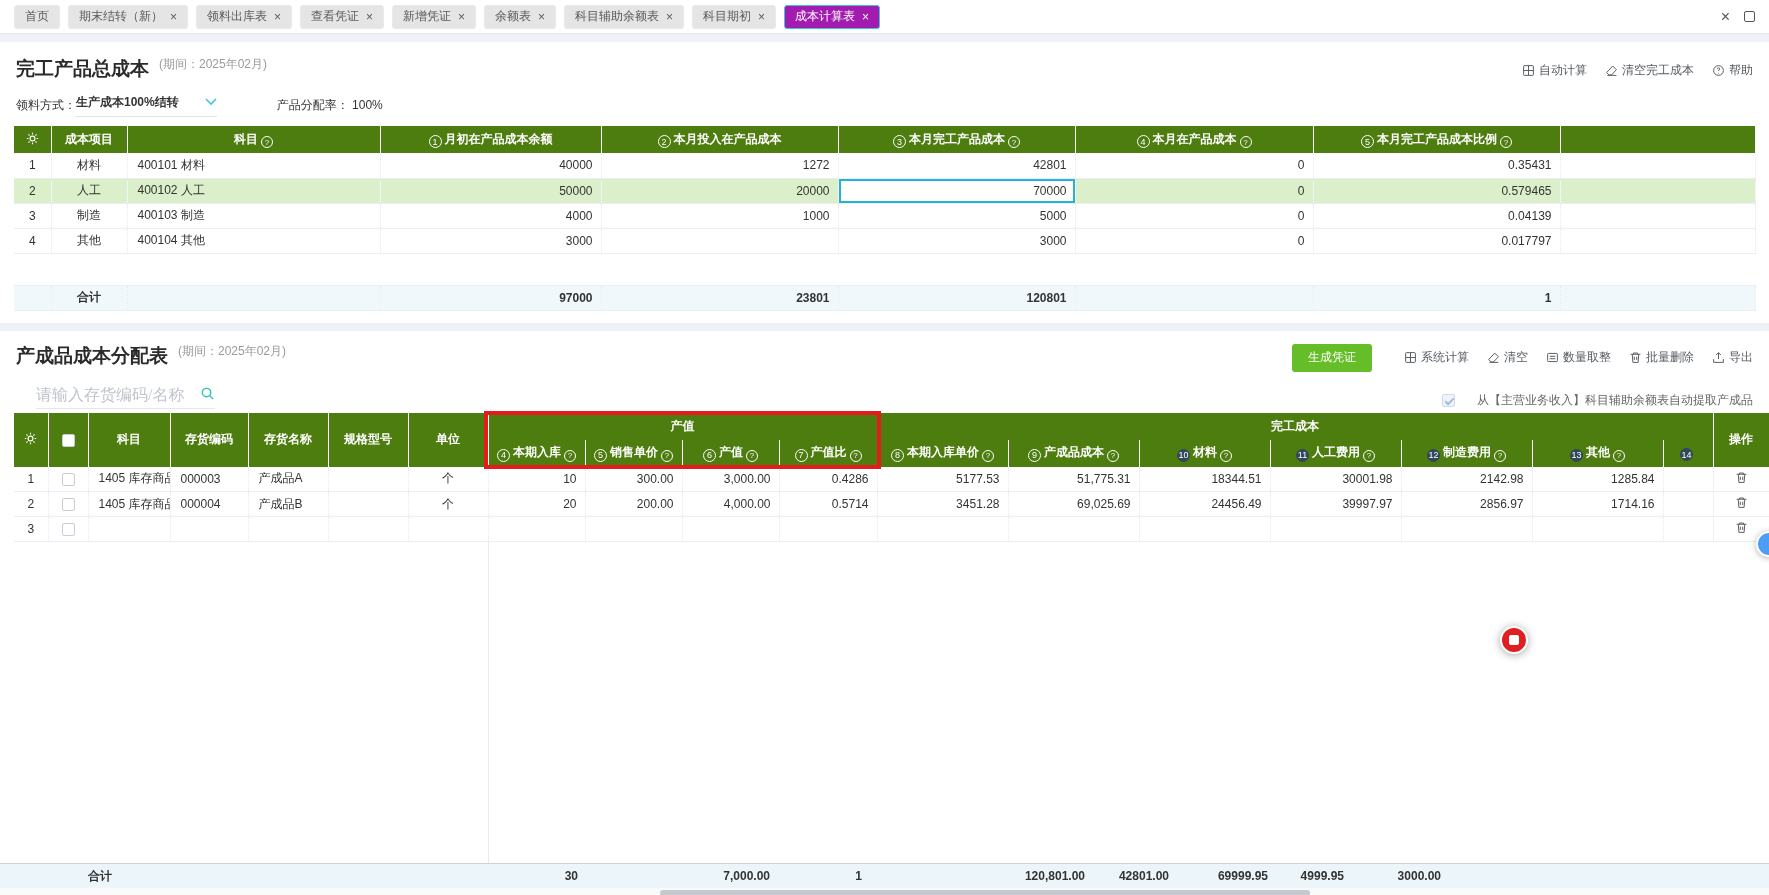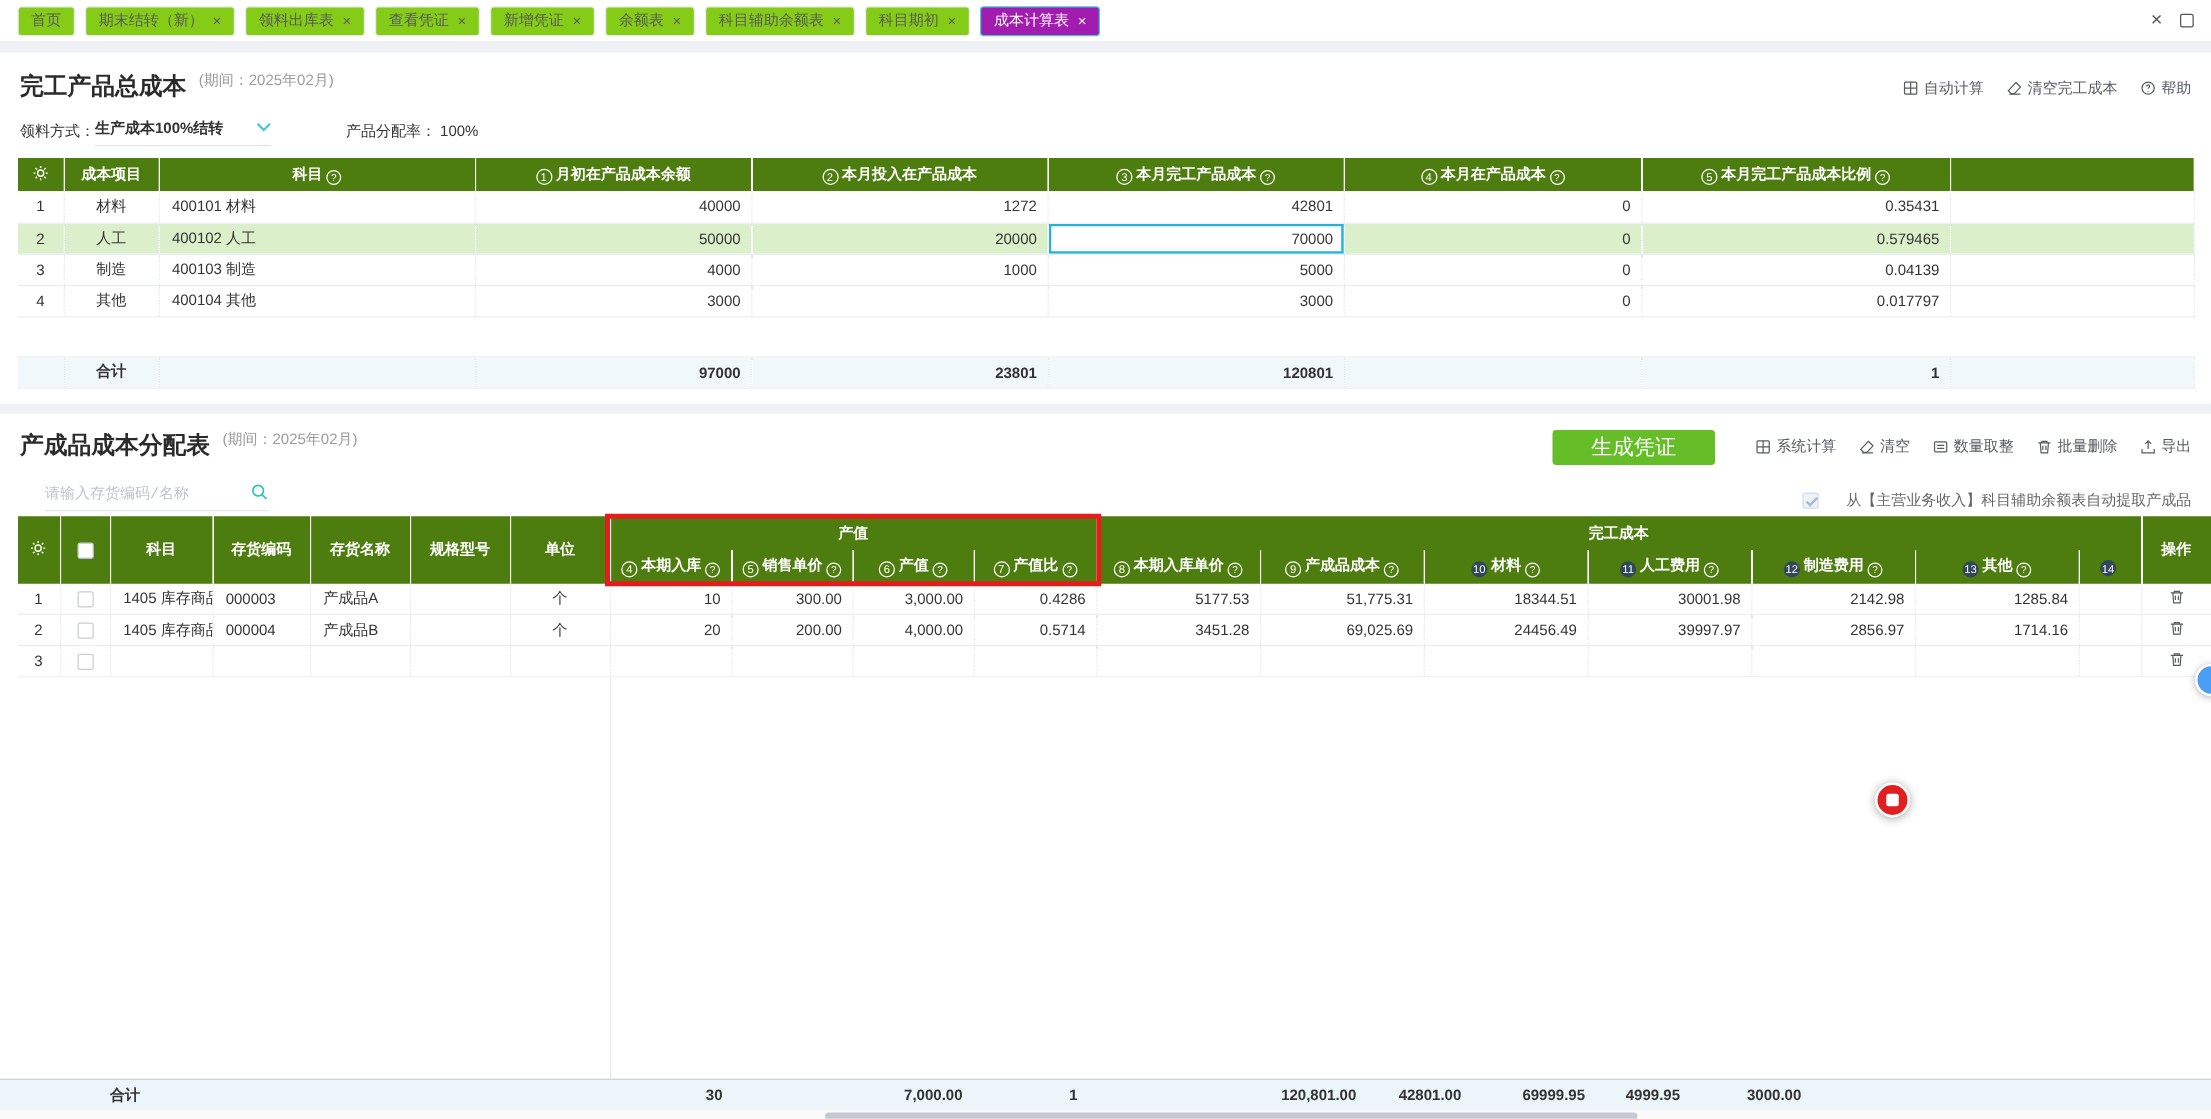--- a/index.html
+++ b/index.html
@@ -1,36 +1,36 @@
 <!DOCTYPE html>
 <html><head>
 <meta charset="utf-8">
 <style>
 * { box-sizing: border-box; margin: 0; padding: 0; }
 html,body { width:1769px; height:895px; overflow:hidden; }
 body { background:#eef1f5; font-family:"Liberation Sans","DejaVu Sans",sans-serif; font-size:12px; color:#333; position:relative; }
 
 
 .tabbar { height:34px; background:#fff; border-bottom:1px solid #e7e7e7; display:flex; align-items:center; padding:0 14px; gap:8px; }
-.tab { height:24px; display:inline-flex; align-items:center; gap:7px; padding:0 10px; background:#84cc16; border:1px solid #e9e9eb; border-radius:3px; color:#5a5a5a; cursor:pointer; white-space:nowrap; }
+.tab { height:24px; display:inline-flex; align-items:center; gap:7px; padding:0 10px; background:#e5e5e5; border:1px solid #e9e9eb; border-radius:3px; color:#5a5a5a; cursor:pointer; white-space:nowrap; }
 .tab .x { font-size:12px; line-height:1; }
 .tab.active { background:#a21caf; border-color:#3fc6db; color:#fff; }
 .win-actions { margin-left:auto; display:flex; align-items:center; gap:14px; color:#555; }
 .win-close { font-size:16px; cursor:pointer; }
 .win-full { width:11px; height:11px; border:1.5px solid #555; border-radius:2px; cursor:pointer; }
 
 
 .panel { background:#fff; margin-top:8px; position:relative; }
 .p-head { display:flex; padding:14px 16px 0 16px; height:42px; }
 .sec-title { font-size:19px; font-weight:bold; color:#2b2b2b; }
 .period { font-size:12px; color:#9b9b9b; margin-left:10px; }
 .toolbar { margin-left:auto; display:flex; align-items:center; gap:18px; color:#565b61; }
 .tool { display:inline-flex; align-items:center; gap:4px; cursor:pointer; }
 .tool svg { display:block; }
-.btn-green { background:#65bd28; color:#fff; border:none; border-radius:3px; height:28px; padding:0 31px; font-size:17px; cursor:pointer; margin-right:14px; font-family:inherit; }
+.btn-green { background:#65bd28; color:#fff; border:none; border-radius:3px; height:28px; padding:0 16px; font-size:12px; cursor:pointer; margin-right:14px; font-family:inherit; }
 
 .filter-row { display:flex; align-items:center; padding:10px 16px 2px 16px; height:34px; }
 .dd { display:inline-flex; align-items:center; gap:26px; border-bottom:1px solid #e0e5ea; padding-bottom:5px; cursor:pointer; }
 .dd-val { font-weight:bold; color:#333; }
 .alloc { margin-left:60px; }
 
 
 table { border-collapse:collapse; table-layout:fixed; }
 .t1 { width:1741px; margin:8px 14px 0 14px; }
 .t2 { width:1755px; margin:4px 0 0 14px; }
@@ -48,21 +48,21 @@
 .helpc { display:inline-flex; width:12px; height:12px; border:1px solid #fff; border-radius:50%; font-size:8px; align-items:center; justify-content:center; margin-left:3px; vertical-align:-2px; font-weight:normal; flex:none; }
 .cb { display:inline-block; width:13px; height:13px; border:1px solid #c9ced6; border-radius:2px; background:#fff; vertical-align:middle; cursor:pointer; }
 .cb.dis { background:#eef3fa; border-color:#d4dbe4; position:relative; cursor:default; }
 .cb.dis::after { content:""; position:absolute; left:2px; top:3px; width:7px; height:3px; border-left:2px solid #a6bcd6; border-bottom:2px solid #a6bcd6; transform:rotate(-45deg); }
 .op-td { text-align:center; border-left:1px solid #eef0f4; }
 .trash { cursor:pointer; display:inline-block; }
 
 
 .p2-row2 { display:flex; align-items:flex-end; padding:2px 16px 0 36px; height:36px; }
 .search-wrap { display:flex; align-items:center; gap:14px; border-bottom:1px solid #e4e7ed; padding-bottom:4px; }
-.search-input { border:none; outline:none; width:150px; font-size:12px; color:#333; font-family:Liberation Mono, monospace; background:transparent; }
+.search-input { border:none; outline:none; width:150px; font-size:16px; color:#333; font-family:Liberation Serif, serif; background:transparent; }
 .search-input::placeholder { color:#bfc4cc; }
 .chk-row { margin-left:auto; display:flex; align-items:center; gap:22px; color:#666; }
 .redbox { position:absolute; left:484px; top:80px; width:397px; height:58px; border:4px solid #e51c1c; pointer-events:none; z-index:5; }
 .t2-empty { height:321px; position:relative; background:#fff; }
 .vline { position:absolute; left:488px; top:0; bottom:0; width:1px; background:#e9ebef; }
 .f2 { height:25px; background:#ecf6fa; border-top:1px solid #ccd3d9; display:flex; align-items:center; position:relative; font-weight:bold; }
 .f2 .lab { position:absolute; left:88px; font-weight:bold; }
 .f2 .fcell { text-align:right; height:25px; line-height:25px; flex:none; }
 .hscroll { height:10px; background:#fafafa; position:relative; }
 .hthumb { position:absolute; left:660px; top:2px; width:650px; height:6px; background:#c6cad0; border-radius:3px; cursor:pointer; }

